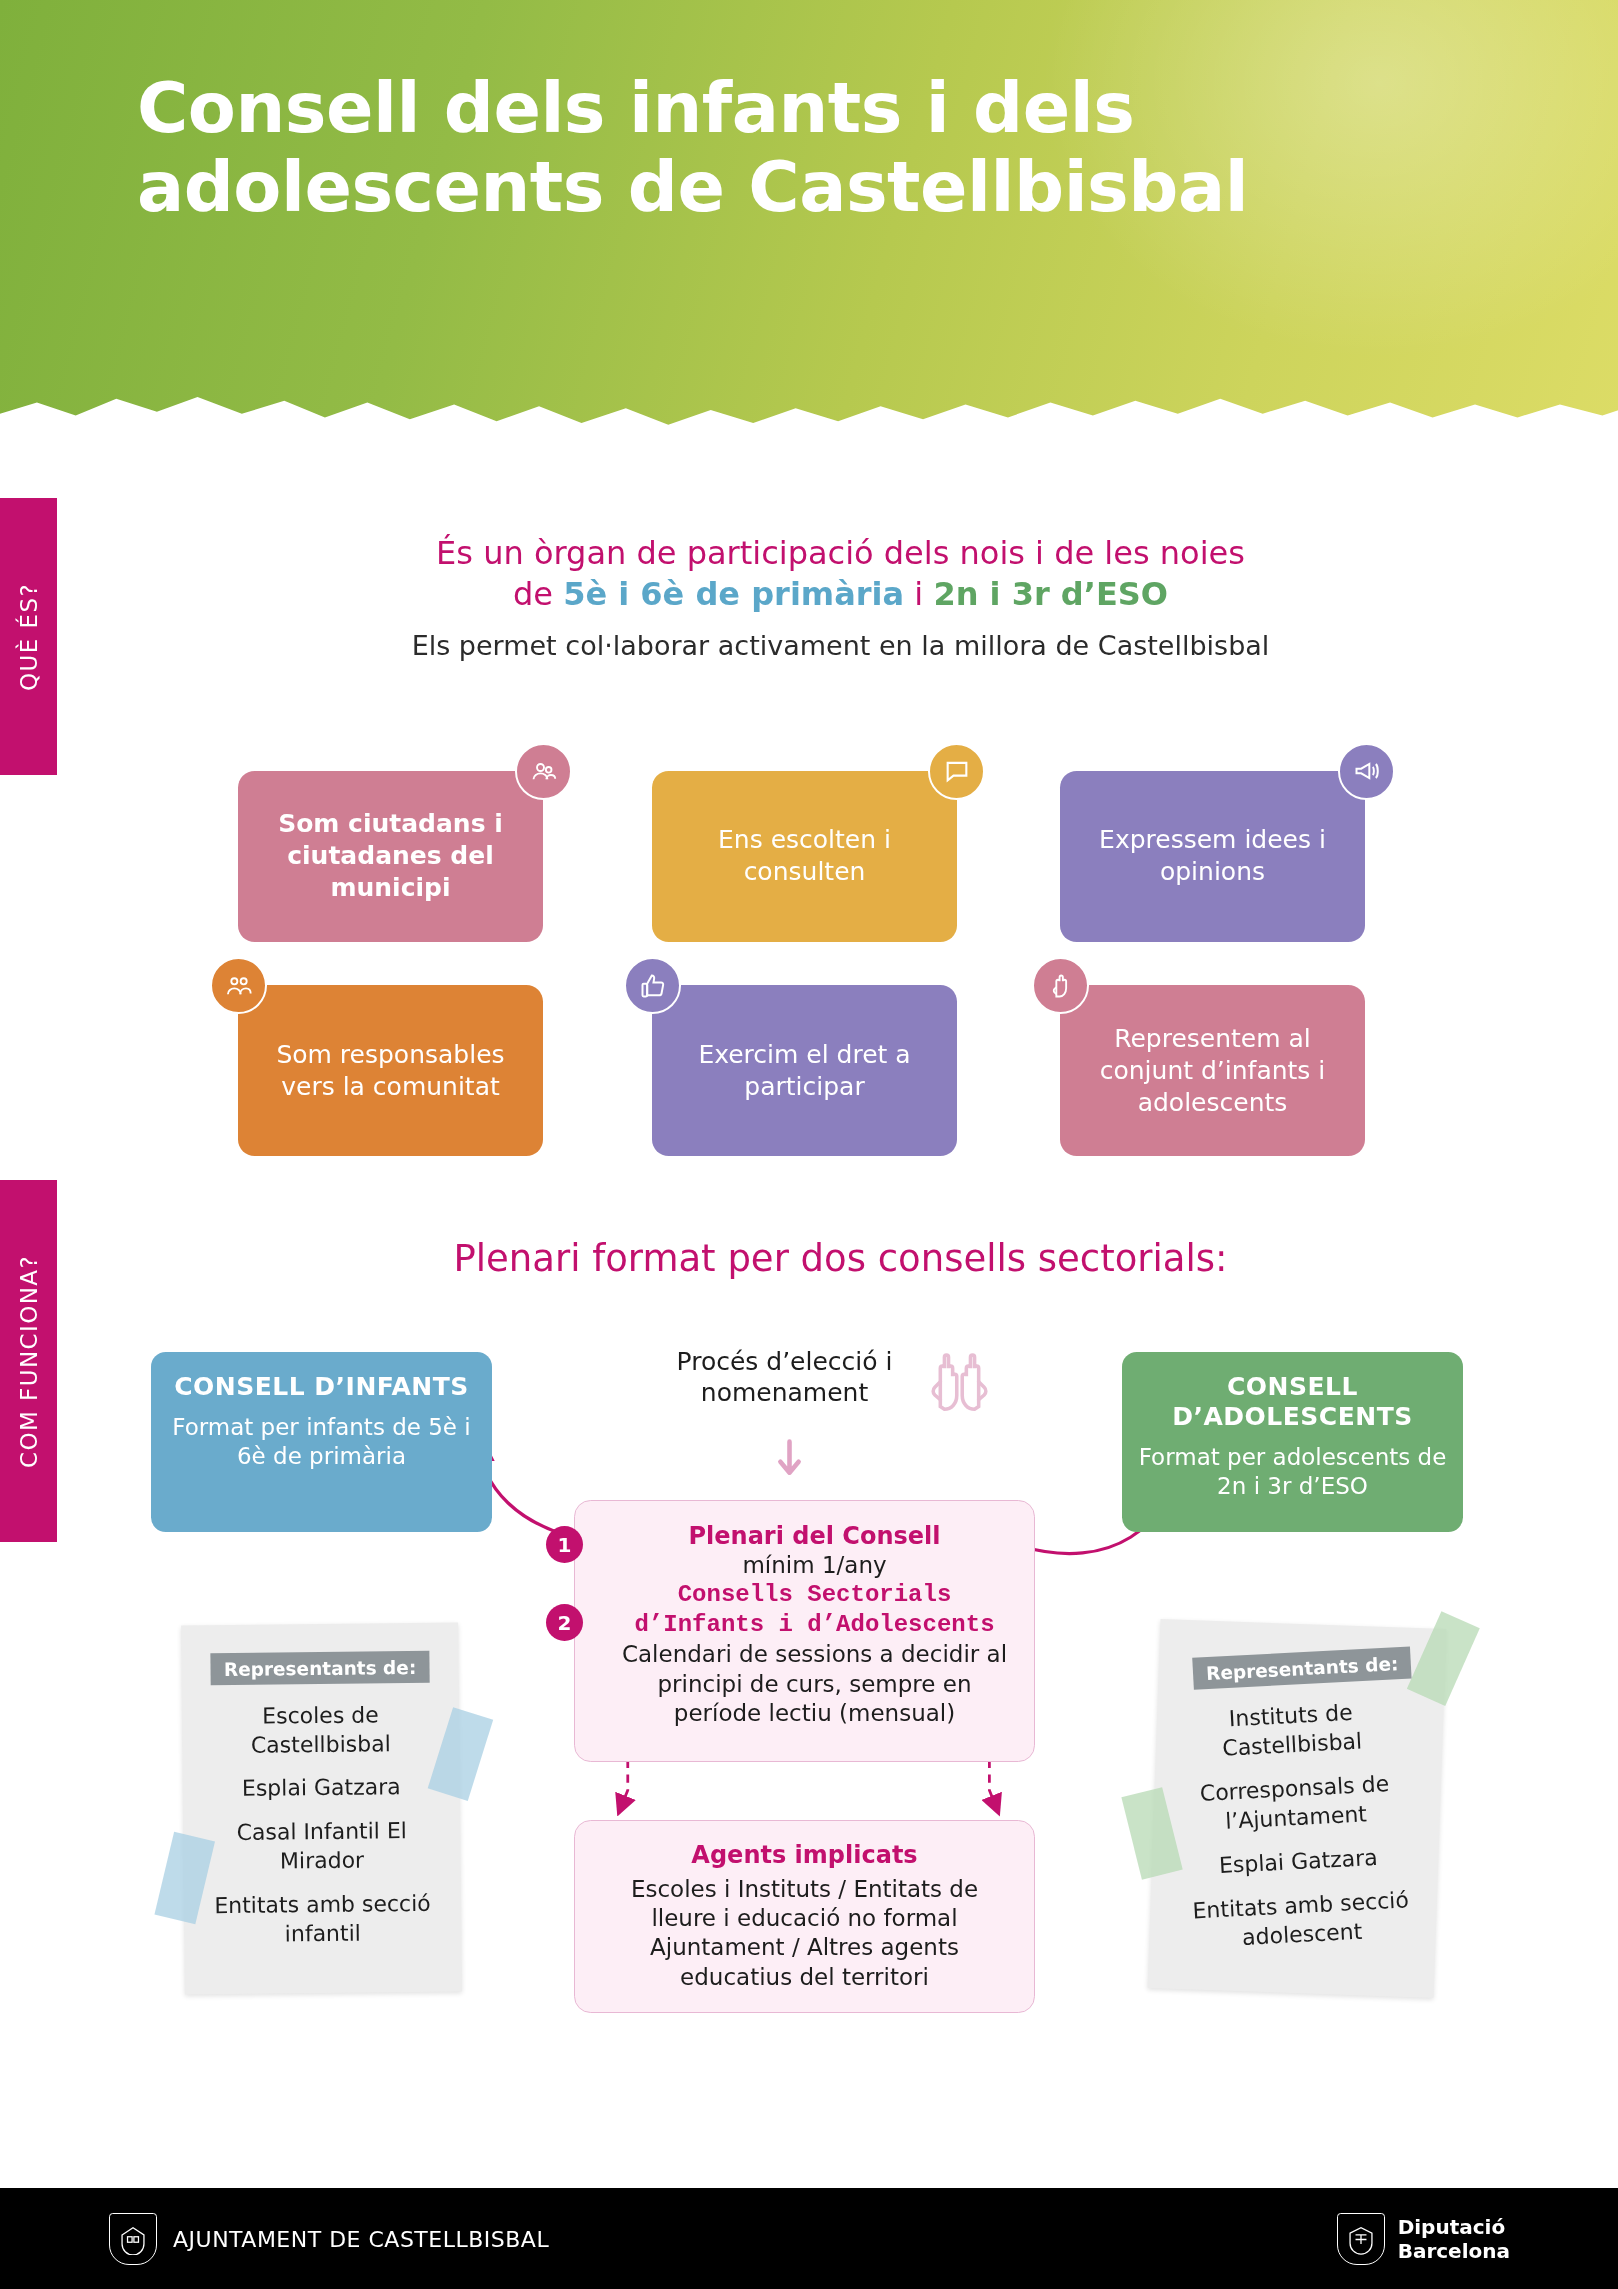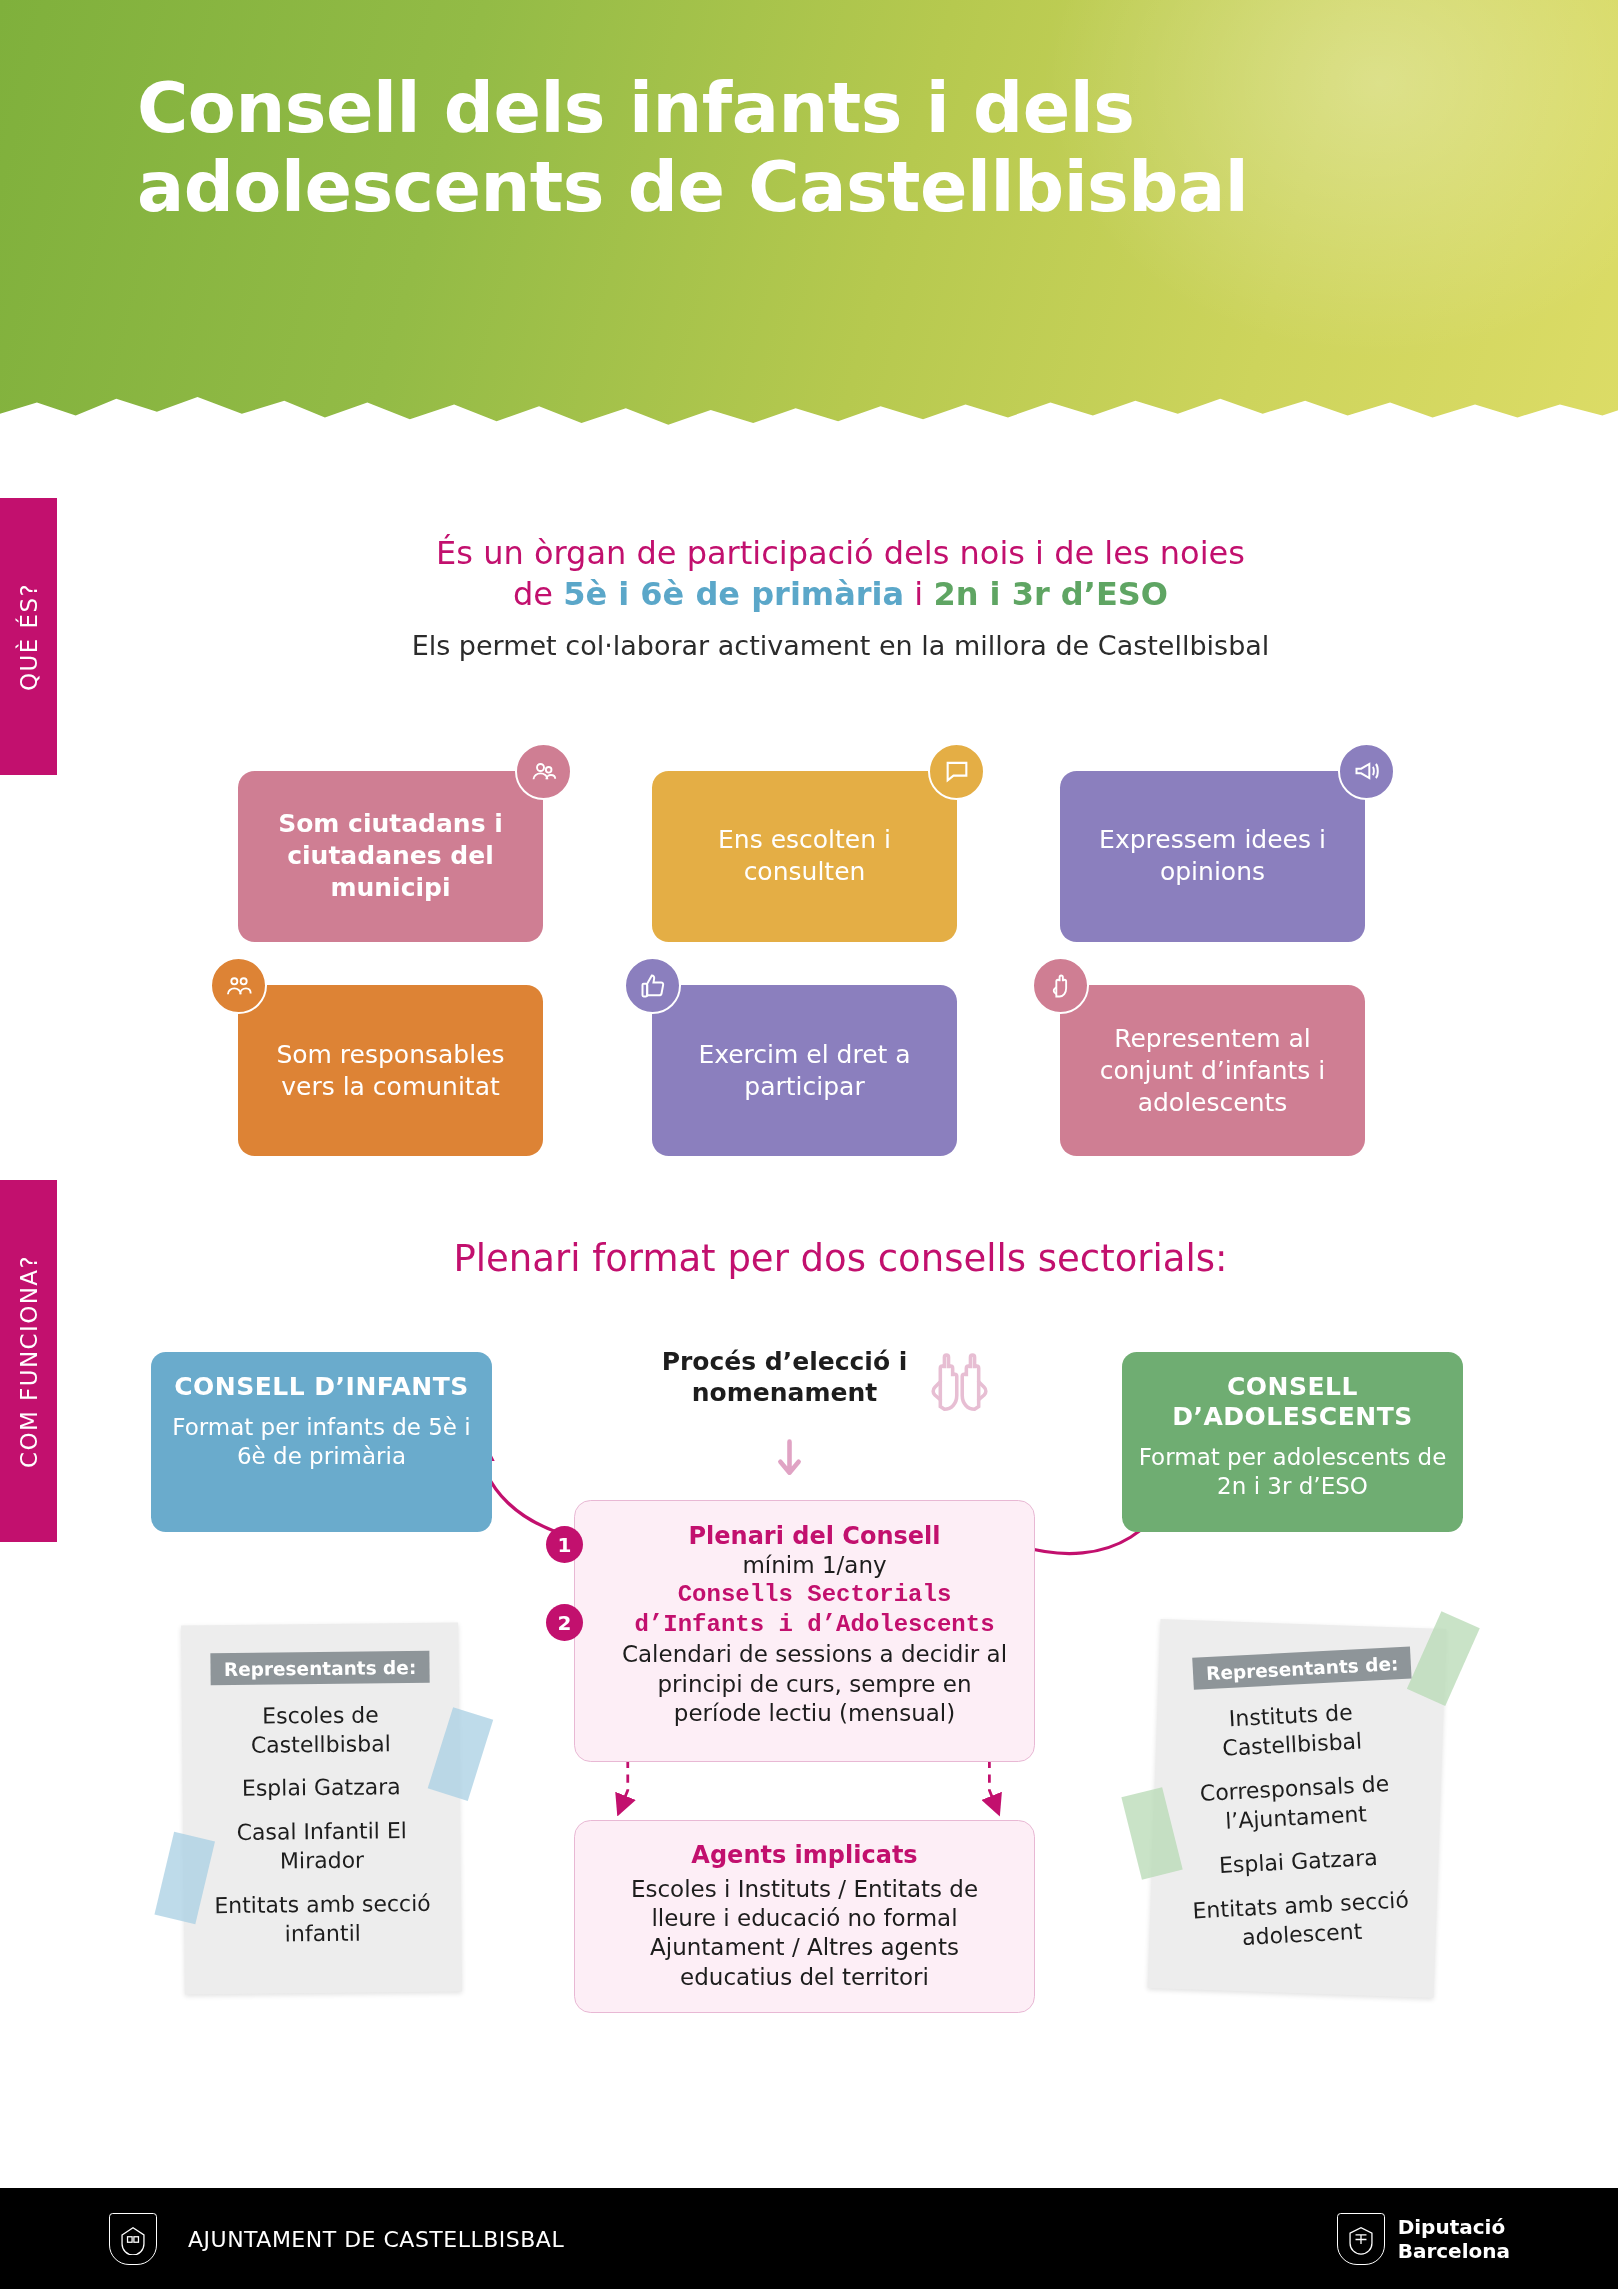--- a/index.html
+++ b/index.html
@@ -97,21 +97,21 @@
     position:absolute; width:341px; border-radius:14.8px; color:#ffffff;
     text-align:center; padding:20px 16.6px;
   }
   .council-box .title { font-size:25px; font-weight:bold; line-height:1.2; letter-spacing:0.5px; }
   .council-box .sub { font-size:23px; line-height:1.25; margin-top:11px; }
   #box-infants { left:151px; top:23px; background:#6aabcc; height:180px; }
   #box-adolescents { left:1122px; top:23px; background:#6fad72; height:180px; }
 
   .proces {
     position:absolute; left:646px; top:16.6px; width:277px; text-align:center;
-    color:#1d1d1d; font-size:25px; font-weight:bold; line-height:1.25;
+    color:#1d1d1d; font-size:25px; font-weight:normal; line-height:1.25;
   }
   .hands-icon { position:absolute; left:918px; top:9.2px; width:83px; height:74px; }
   .down-arrow { position:absolute; left:773px; top:109px; width:33px; height:42px; }
 
   .center-box {
     position:absolute; left:574px; top:171px; width:461px;
     background:#fdeef6; border:1.8px solid #e8b8d4; border-radius:16.6px;
     padding:20px 24px 32px 44px; text-align:center;
   }
   .center-box .hdr { color:#c2106e; font-size:24px; font-weight:bold; line-height:1.25; }
@@ -153,21 +153,21 @@
 
   
   .arrows { position:absolute; left:0; top:0; width:1619px; height:738px; pointer-events:none; }
 
   
   .footer {
     position:absolute; left:0; bottom:0; width:1619px; height:102px;
     background:#000000; color:#ffffff;
     display:flex; align-items:center;
   }
-  .footer .logo-left { position:absolute; left:109px; display:flex; align-items:center; gap:31px; }
+  .footer .logo-left { position:absolute; left:109px; display:flex; align-items:center; gap:16px; }
   .footer .logo-right { position:absolute; right:109px; display:flex; align-items:center; gap:13px; }
   .footer .crest {
     width:48px; height:52px; border:1.8px solid #fff; border-radius:3.7px 3.7px 20px 20px;
     display:flex; align-items:center; justify-content:center; font-size:10px; letter-spacing:0.9px;
   }
   .footer .ajt-text { font-size:22px; letter-spacing:0.5px; }
   .footer .dip-text { font-size:20px; font-weight:bold; line-height:1.2; }
 </style>
 </head>
 <body>

